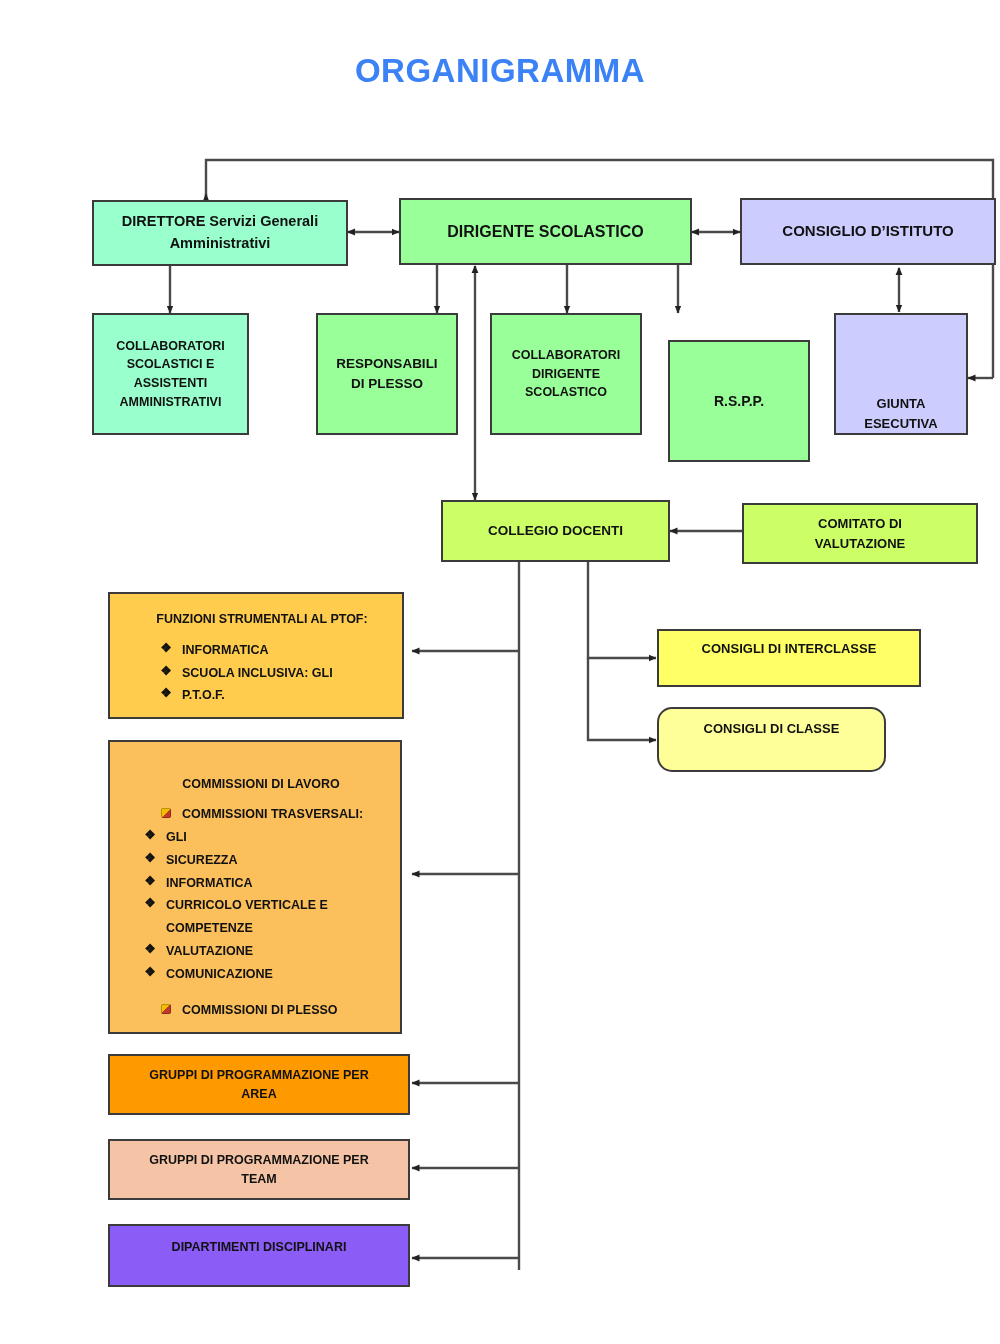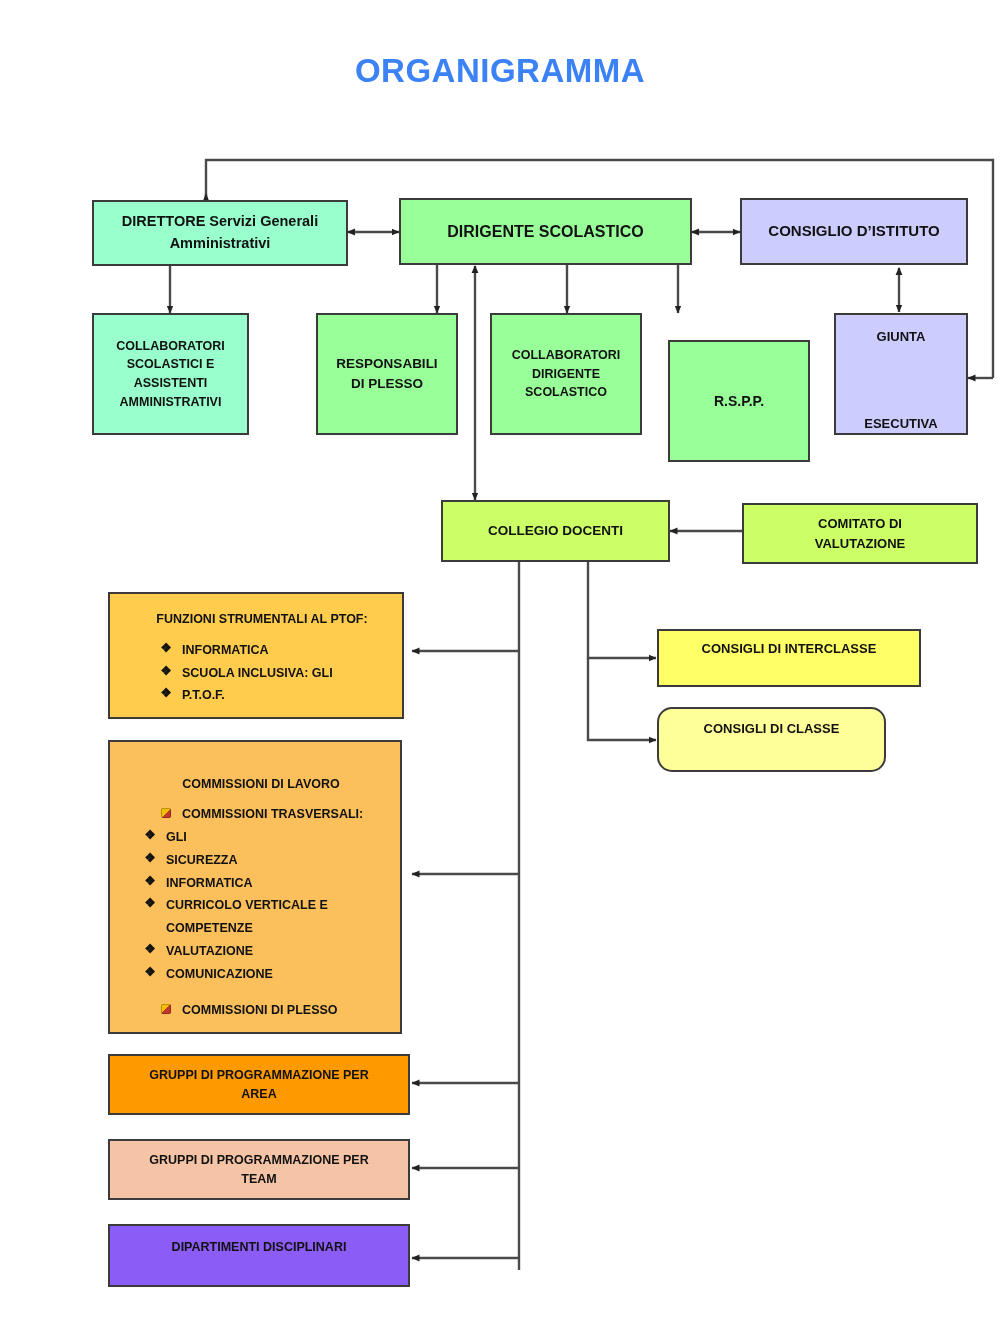--- a/index.html
+++ b/index.html
@@ -97,21 +97,21 @@
 
   <div class="box" style="left:92px;top:200px;width:256px;height:66px;background:#99FFCC;font-size:14.5px;">
     <span class="ln">DIRETTORE Servizi Generali</span>
     <span class="ln">Amministrativi</span>
   </div>
 
   <div class="box" style="left:399px;top:198px;width:293px;height:67px;background:#99FF99;font-size:16px;">
     <span class="ln">DIRIGENTE SCOLASTICO</span>
   </div>
 
-  <div class="box" style="left:740px;top:198px;width:228px;height:67px;background:#CCCCFF;font-size:15px;">
+  <div class="box" style="left:740px;top:198px;width:256px;height:67px;background:#CCCCFF;font-size:15px;">
     <span class="ln">CONSIGLIO D’ISTITUTO</span>
   </div>
 
   <div class="box" style="left:92px;top:313px;width:157px;height:122px;background:#99FFCC;font-size:12.5px;">
     <span class="ln">COLLABORATORI</span>
     <span class="ln">SCOLASTICI E</span>
     <span class="ln">ASSISTENTI</span>
     <span class="ln">AMMINISTRATIVI</span>
   </div>
 
@@ -123,21 +123,21 @@
   <div class="box" style="left:490px;top:313px;width:152px;height:122px;background:#99FF99;font-size:12.5px;">
     <span class="ln">COLLABORATORI</span>
     <span class="ln">DIRIGENTE</span>
     <span class="ln">SCOLASTICO</span>
   </div>
 
   <div class="box" style="left:668px;top:313px;width:142px;height:122px;background:#99FF99;font-size:14px;margin-top:27px;">
     <span class="ln">R.S.P.P.</span>
   </div>
 
-  <div class="box" style="left:834px;top:313px;width:134px;height:122px;background:#CCCCFF;font-size:13px;justify-content:space-between;padding-top:12px;">
+  <div class="box" style="left:834px;top:313px;width:134px;height:122px;background:#CCCCFF;font-size:13px;justify-content:flex-end;padding-top:12px;">
     <span class="ln">GIUNTA</span>
     <span class="ln">ESECUTIVA</span>
   </div>
 
   <div class="box" style="left:441px;top:500px;width:229px;height:62px;background:#CCFF66;font-size:13.5px;">
     <span class="ln">COLLEGIO DOCENTI</span>
   </div>
 
   <div class="box" style="left:742px;top:503px;width:236px;height:61px;background:#CCFF66;font-size:13px;">
     <span class="ln">COMITATO DI</span>

